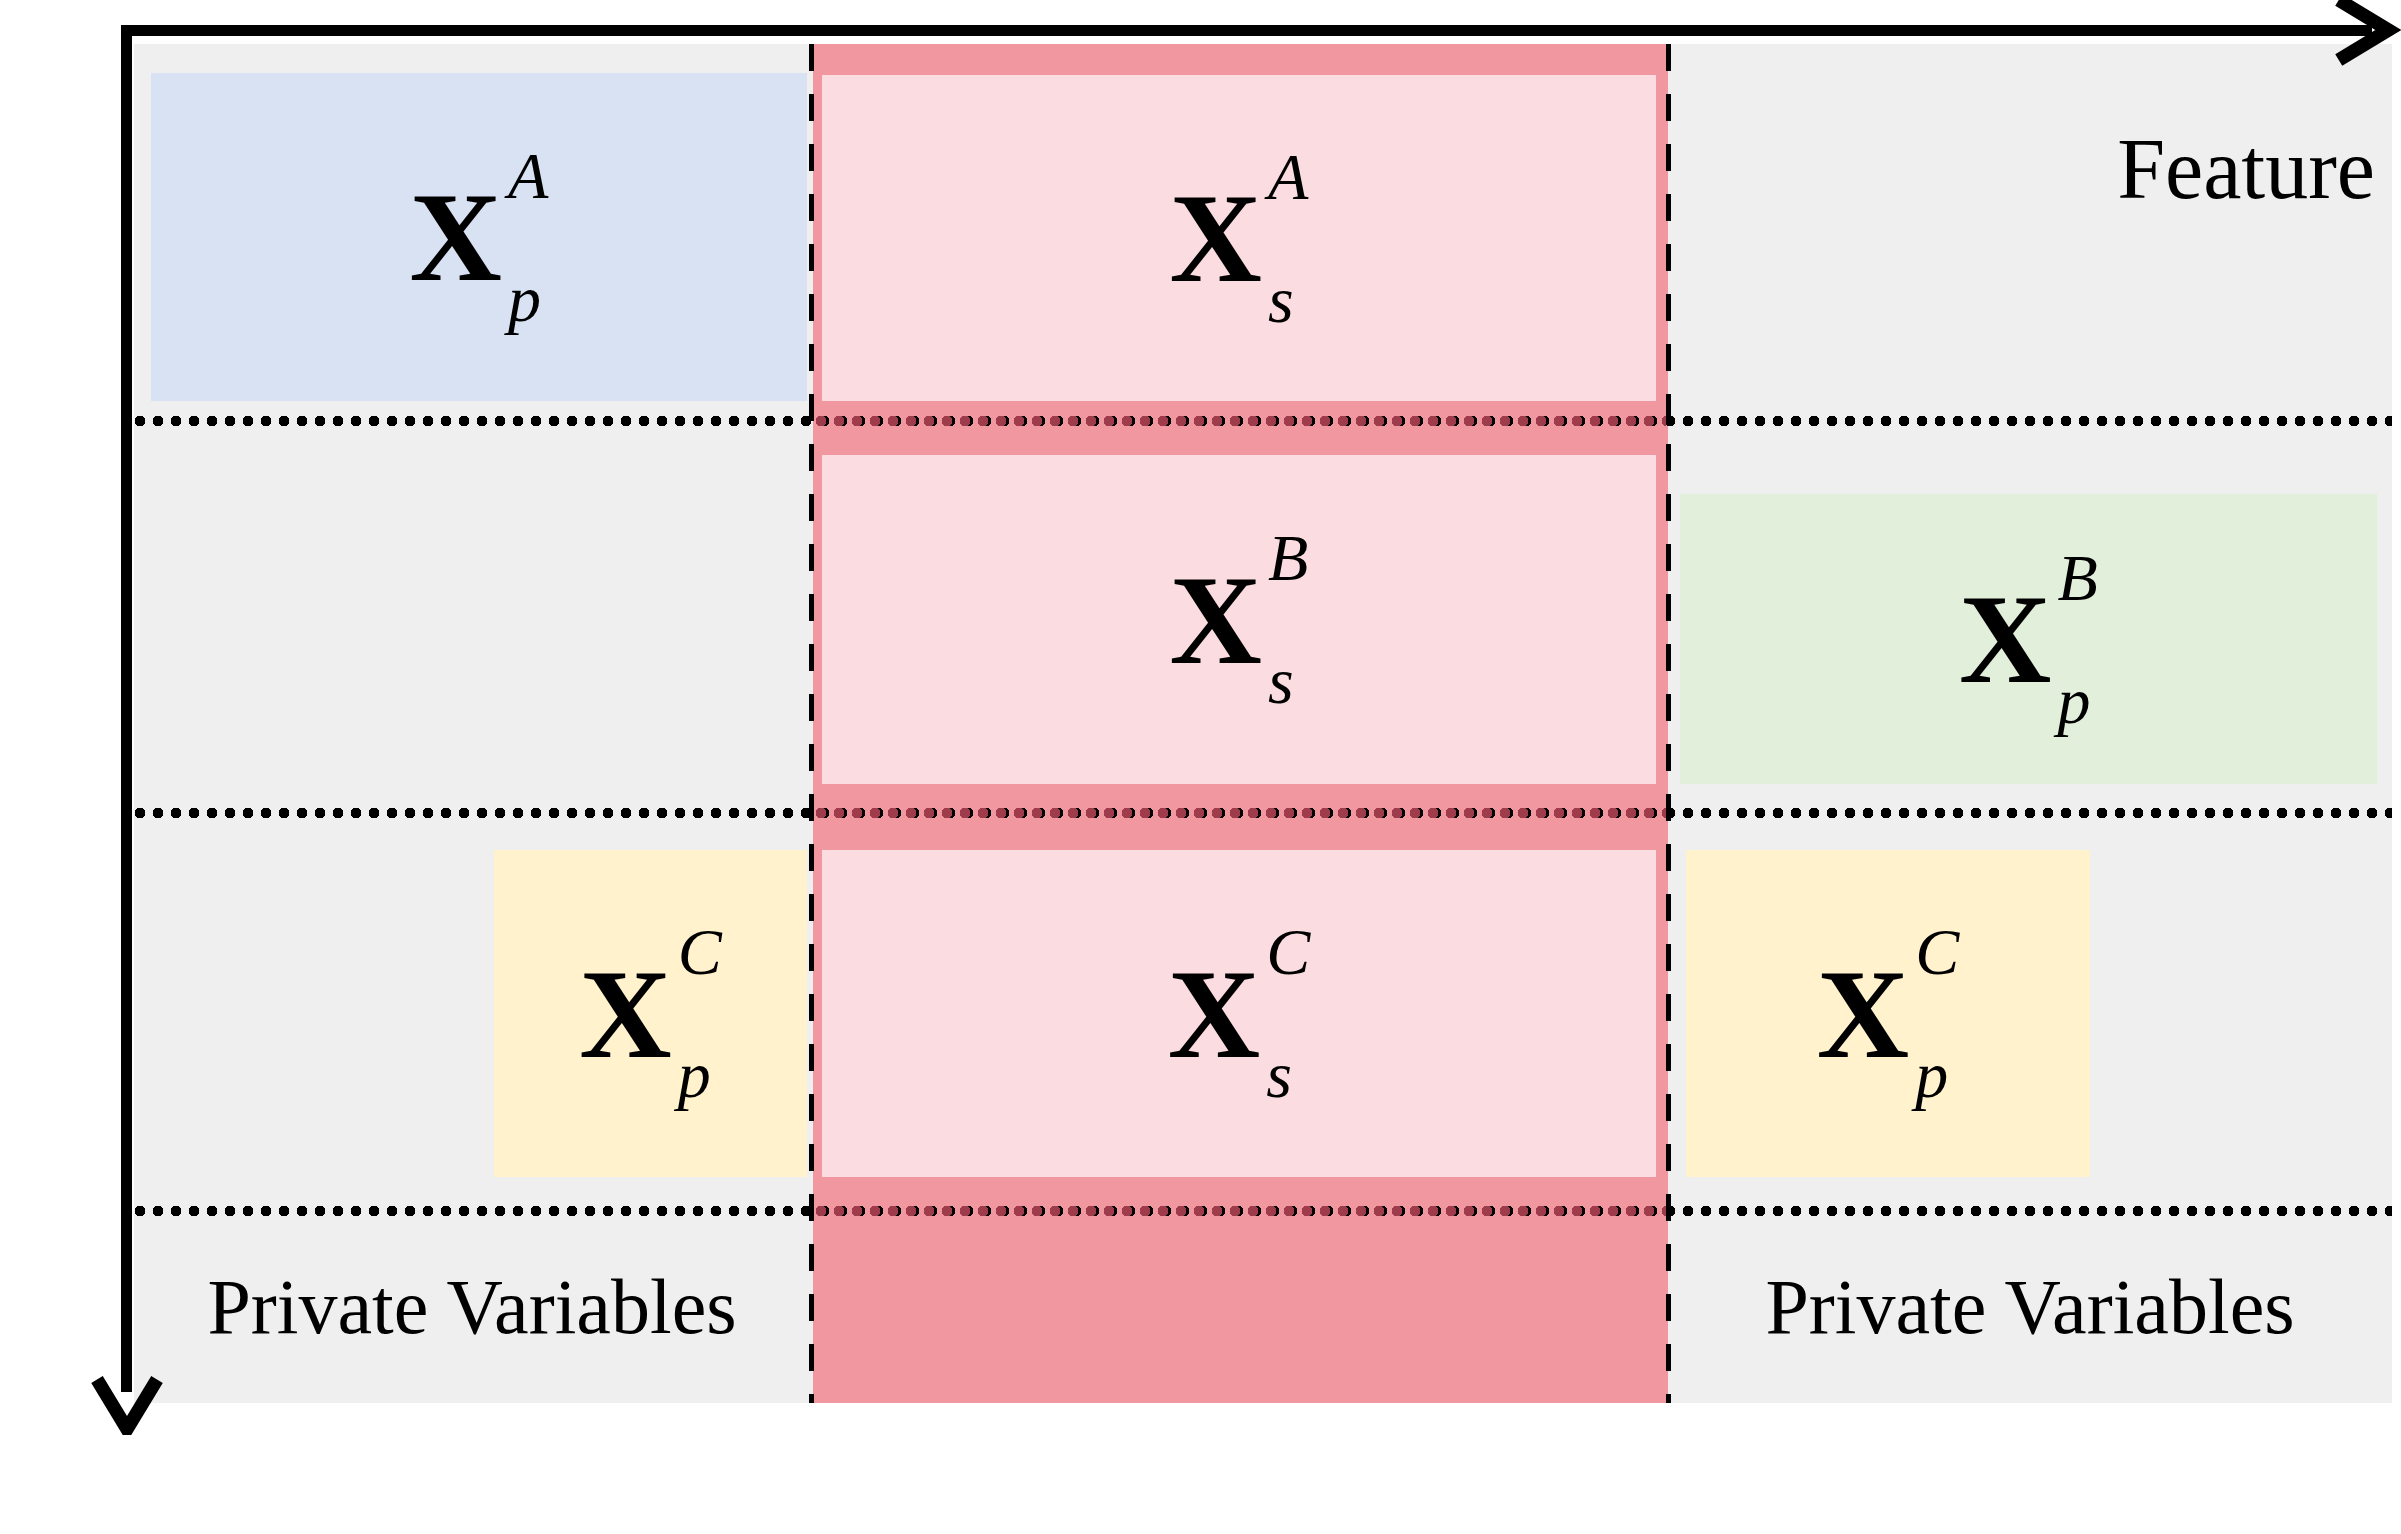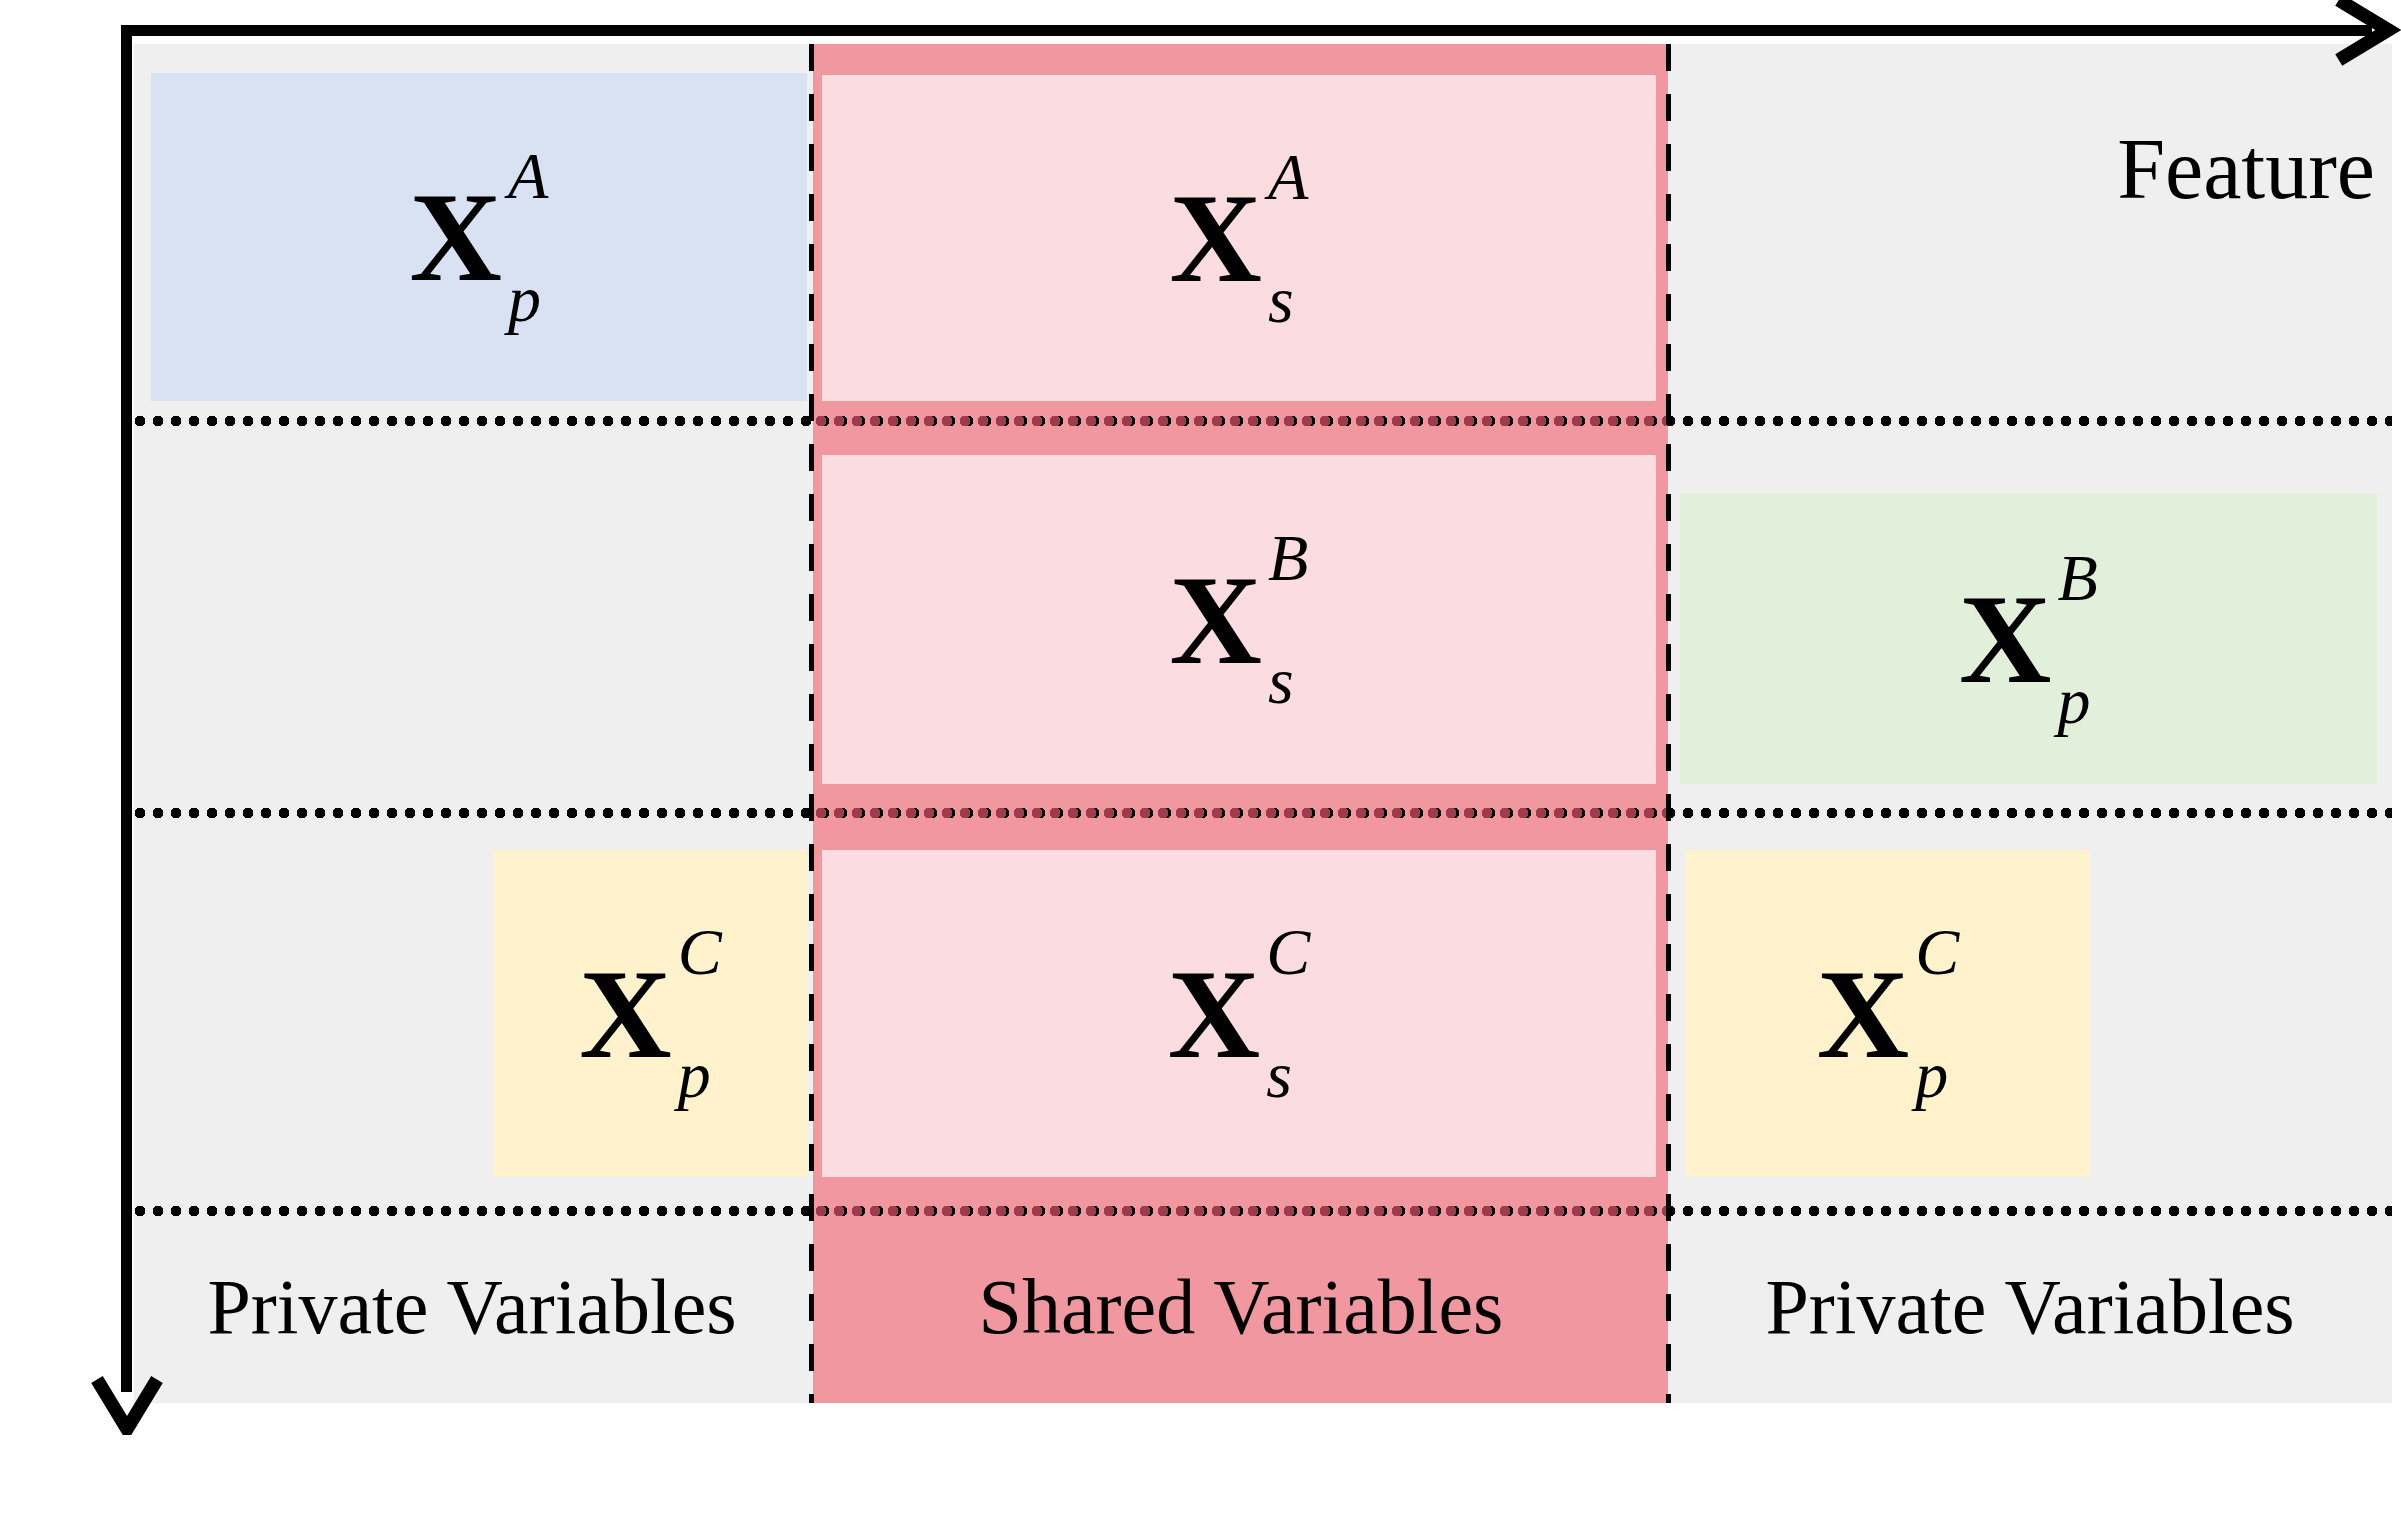--- a/index.html
+++ b/index.html
@@ -148,21 +148,20 @@
   <div class="dotline r2"></div>
   <div class="dotline r3"></div>
   <div class="dotline-shared r1"></div>
   <div class="dotline-shared r2"></div>
   <div class="dotline-shared r3"></div>
 
   <div class="vdash left"></div>
   <div class="vdash right"></div>
 
   <div class="footer-label fl-left">Private Variables</div>
-  <div class="footer-label fl-mid">Shared Variables</div>
   <div class="footer-label fl-right">Private Variables</div>
 
   <div class="x-axis-bar"></div>
   <div class="y-axis-bar"></div>
   <svg class="arrowhead" style="left:2334px; top:-6px;" width="68" height="72" viewBox="0 0 90 96">
     <path d="M6,8 L72,48 L6,88" stroke="#000" stroke-width="18" fill="none"></path>
   </svg>
   <svg class="arrowhead" style="left:91px; top:1375px;" width="72" height="60" viewBox="0 0 96 80">
     <path d="M8,6 L48,72 L88,6" stroke="#000" stroke-width="18" fill="none"></path>
   </svg>

